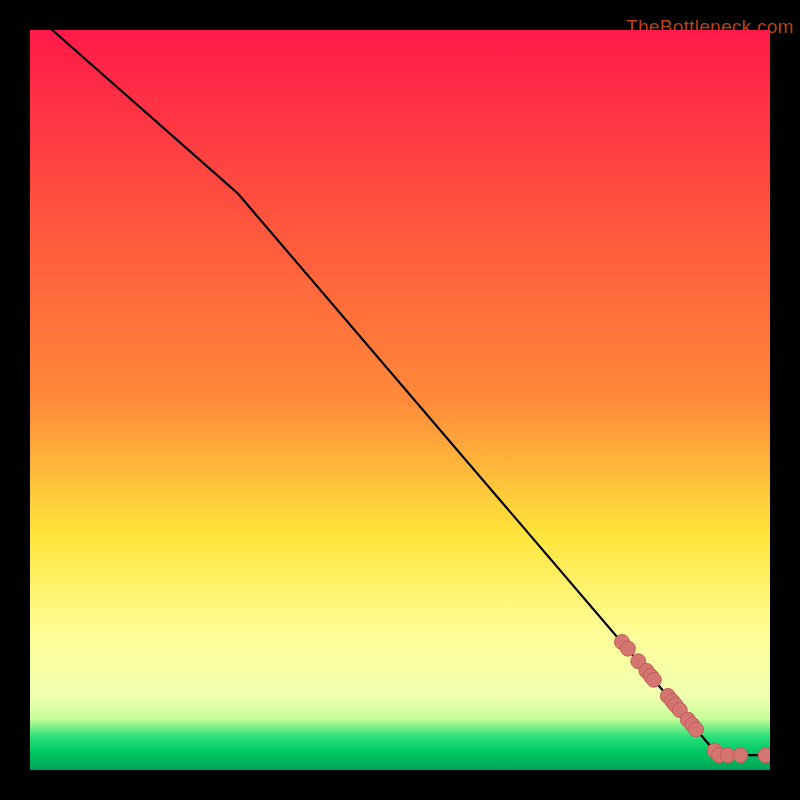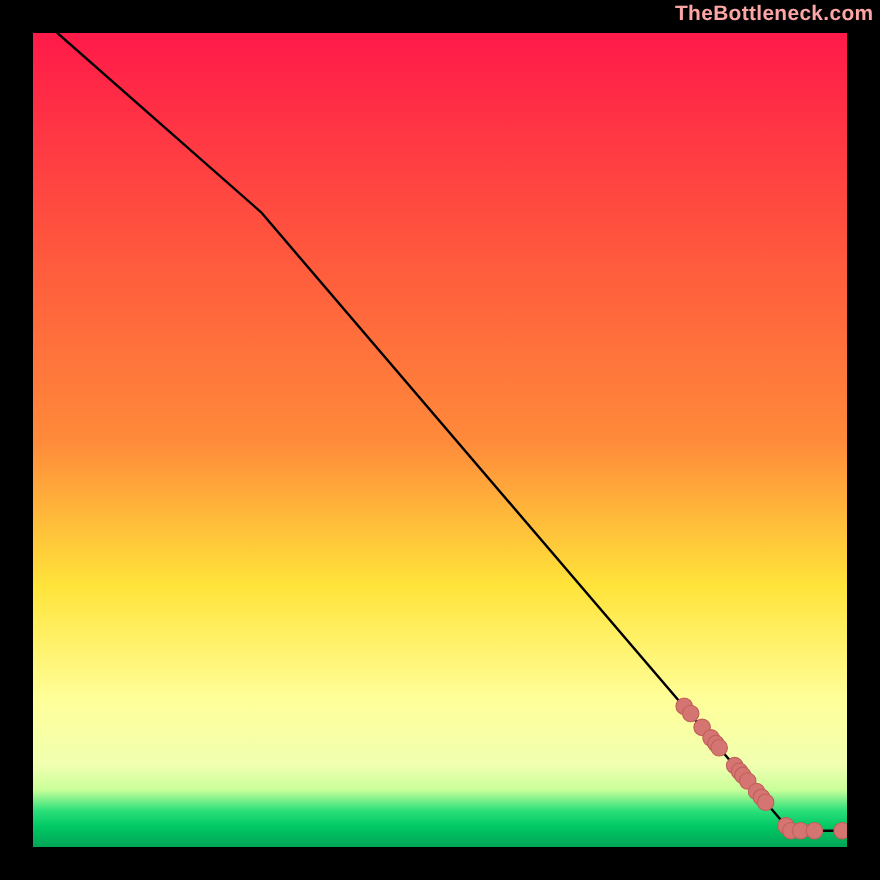--- a/index.html
+++ b/index.html
@@ -12,25 +12,25 @@
     font-family: Arial, Helvetica, sans-serif;
   }
   .wrap {
     position: relative;
     width: 800px;
     height: 800px;
     background: #000;
   }
   .attrib {
     position: absolute;
-    top: 2px;
+    top: 16px;
     right: 6px;
-    color: #fca5a5;
+    color: #c2410c;
     font-size: 19px;
-    font-weight: 700;
+    font-weight: 400;
     letter-spacing: 0.3px;
   }
   .plot {
     position: absolute;
     left: 30px;
     top: 30px;
     width: 740px;
     height: 740px;
   }
   svg { display: block; }

